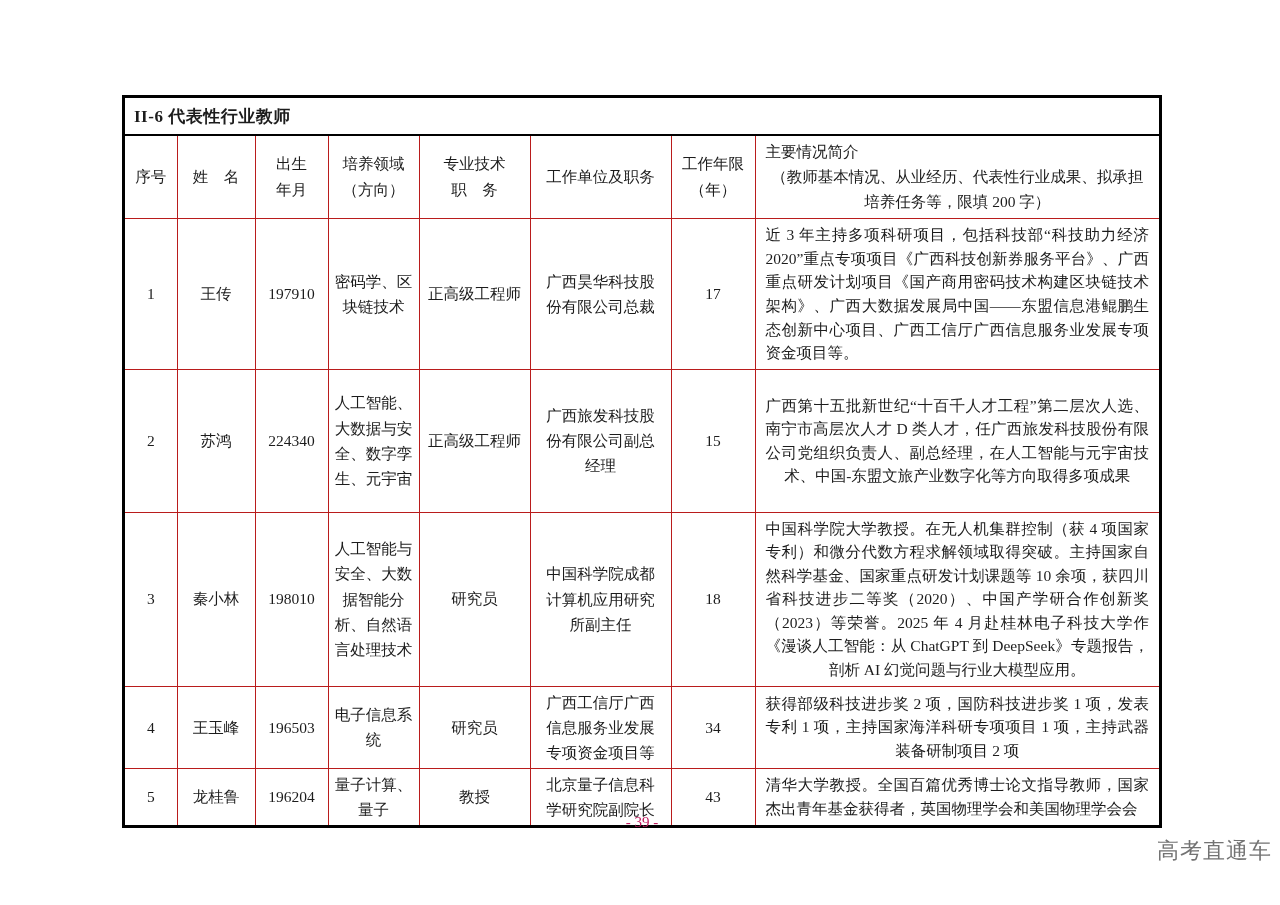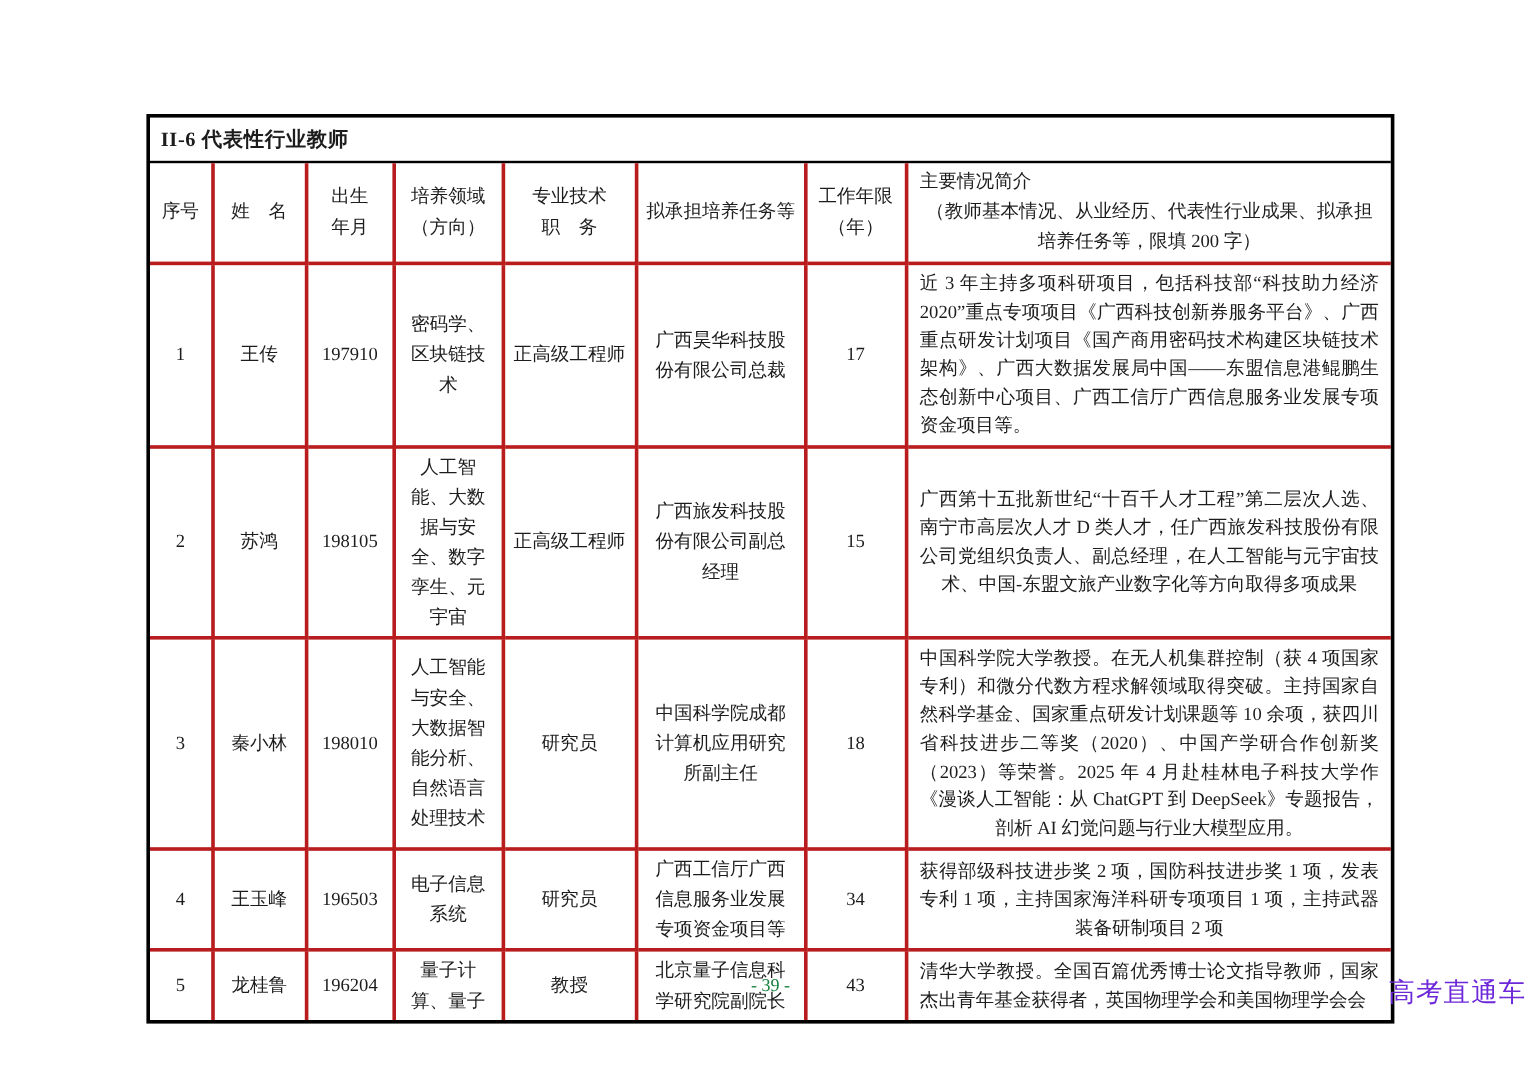--- a/index.html
+++ b/index.html
@@ -13,21 +13,21 @@
     border: 3px solid #000; background: #fff;
   }
   .table-title {
     height: 38px; line-height: 38px;
     padding-left: 9px; font-weight: bold; font-size: 17px;
     border-bottom: 2px solid #000;
     letter-spacing: 0.5px;
   }
   table { width: 100%; border-collapse: collapse; table-layout: fixed; }
   td, th {
-    border: 3px solid #b91c1c;
+    border: 1px solid #b91c1c;
     vertical-align: middle; text-align: center;
     font-size: 15.5px; font-weight: normal;
     padding: 3px 6px; line-height: 1.5;
     overflow: hidden;
   }
   tr > *:first-child { border-left: none; }
   tr > *:last-child  { border-right: none; }
   tr:first-child > * { border-top: none; }
   tr:last-child > *  { border-bottom: none; }
 
@@ -48,26 +48,26 @@
     text-align: justify; text-align-last: left;
     padding: 4px 10px; line-height: 1.52;
   }
   td.summary.last-center { text-align-last: center; }
   td.field { padding: 3px 6px; line-height: 1.62; }
   td.employer { padding: 3px 14px; line-height: 1.62; }
 
   .page-number {
     position: absolute; left: 0; top: 814px; width: 1040px;
     margin-left: 122px;
-    text-align: center; font-size: 15px; color: #15803d;
+    text-align: center; font-size: 15px; color: #be185d;
   }
   .watermark {
-    position: absolute; right: 8px; top: 812px;
+    position: absolute; right: 8px; top: 836px;
     font-family: "Liberation Sans", "DejaVu Sans", sans-serif;
-    font-size: 22px; color: #6d28d9; letter-spacing: 1px;
+    font-size: 22px; color: #737373; letter-spacing: 1px;
   }
 </style>
 </head>
 <body>
 
 <div class="sheet">
 
   <div class="doc-table">
     <div class="table-title">II-6 代表性行业教师</div>
 
@@ -86,21 +86,21 @@
       <tbody>
           <tr class="hdr-row">
         <th class="pre">序号</th>
         <th class="pre">姓　名</th>
         <th class="pre">出生
 年月</th>
         <th class="pre">培养领域
 （方向）</th>
         <th class="pre">专业技术
 职　务</th>
-        <th class="pre">拟承担培养任务等</th>
+        <th class="pre">工作单位及职务</th>
         <th class="pre">工作年限
 （年）</th>
         <th class="summary-th">
           <div class="sum-title">主要情况简介</div>
           <div class="sum-note">（教师基本情况、从业经历、代表性行业成果、拟承担培养任务等，限填 200 字）</div>
         </th>
       </tr>
 
       <tr class="r1">
         <td>1</td>
@@ -109,21 +109,21 @@
         <td class="field">密码学、区块链技术</td>
         <td>正高级工程师</td>
         <td class="employer">广西昊华科技股份有限公司总裁</td>
         <td>17</td>
         <td class="summary">近 3 年主持多项科研项目，包括科技部“科技助力经济2020”重点专项项目《广西科技创新券服务平台》、广西重点研发计划项目《国产商用密码技术构建区块链技术架构》、广西大数据发展局中国——东盟信息港鲲鹏生态创新中心项目、广西工信厅广西信息服务业发展专项资金项目等。</td>
       </tr>
 
       <tr class="r2">
         <td>2</td>
         <td>苏鸿</td>
-        <td>198105</td>
+        <td>224340</td>
         <td class="field">人工智能、大数据与安全、数字孪生、元宇宙</td>
         <td>正高级工程师</td>
         <td class="employer">广西旅发科技股份有限公司副总经理</td>
         <td>15</td>
         <td class="summary last-center">广西第十五批新世纪“十百千人才工程”第二层次人选、南宁市高层次人才 D 类人才，任广西旅发科技股份有限公司党组织负责人、副总经理，在人工智能与元宇宙技术、中国-东盟文旅产业数字化等方向取得多项成果</td>
       </tr>
 
       <tr class="r3">
         <td>3</td>
         <td>秦小林</td>

